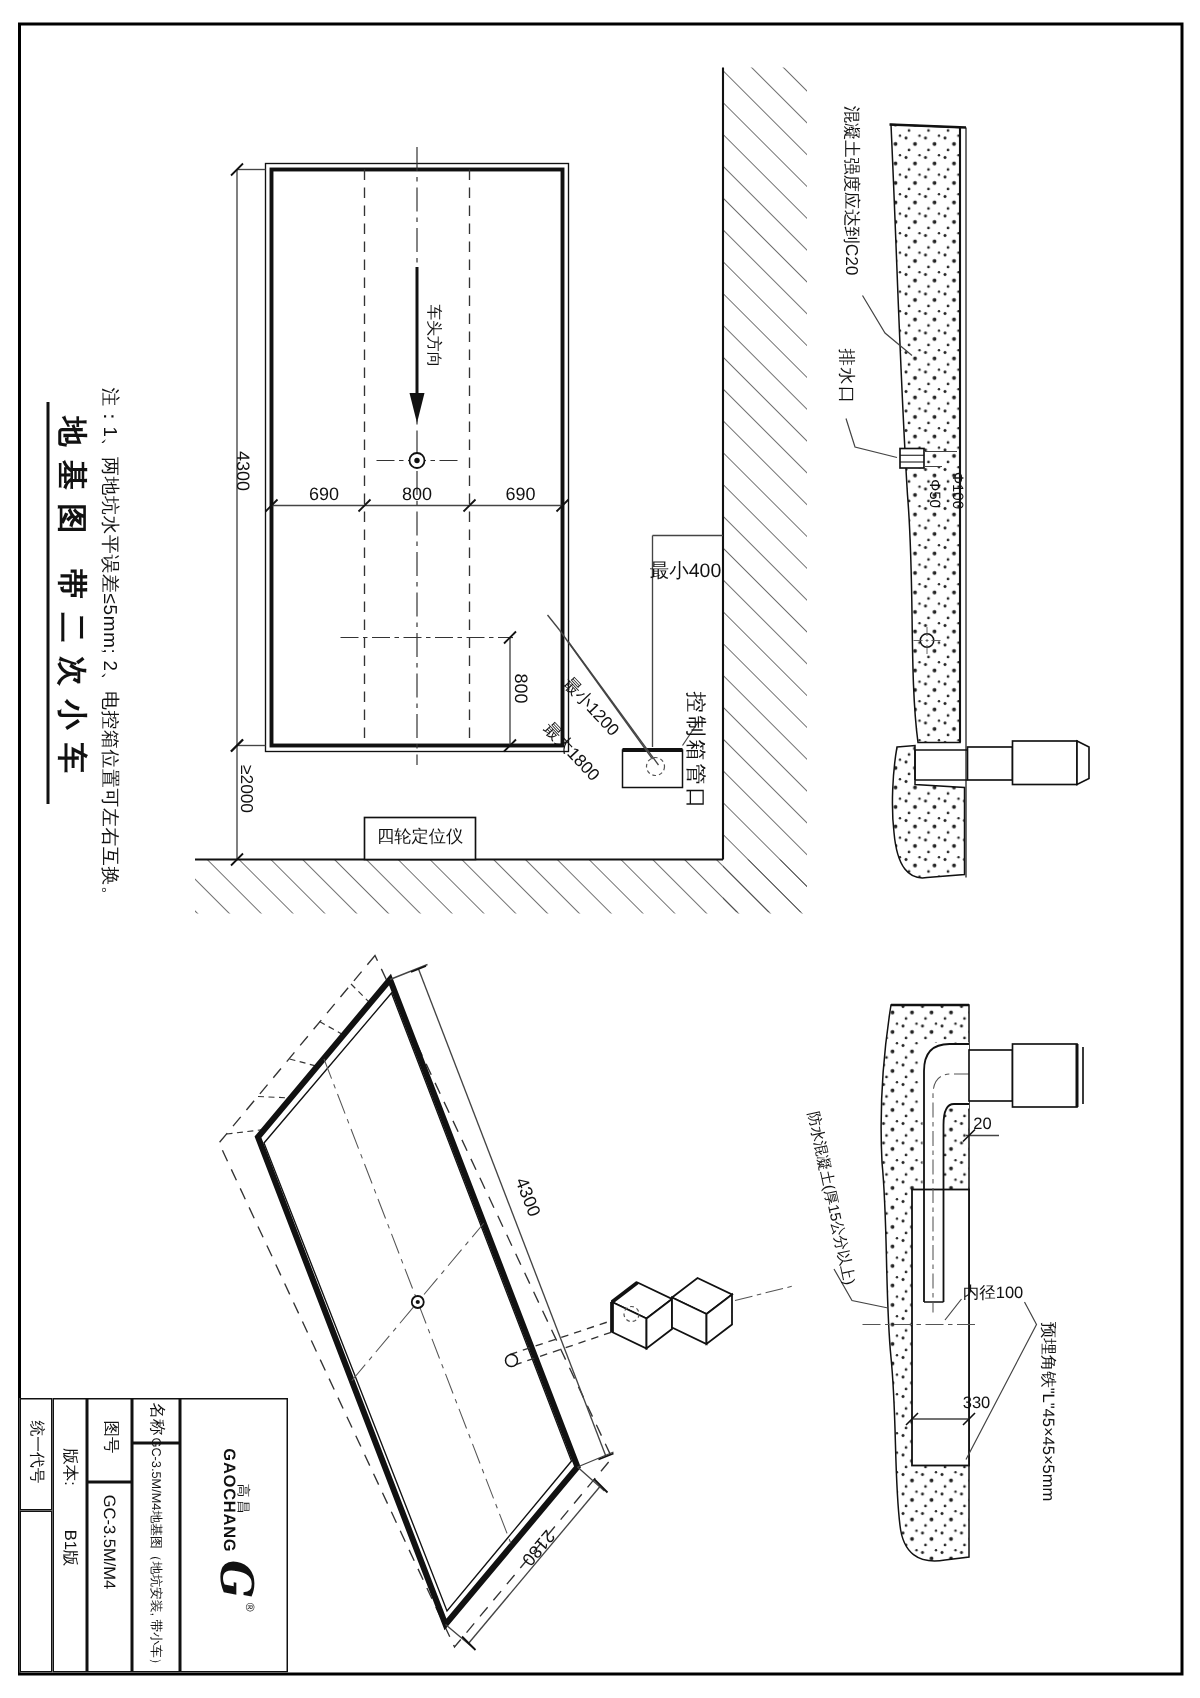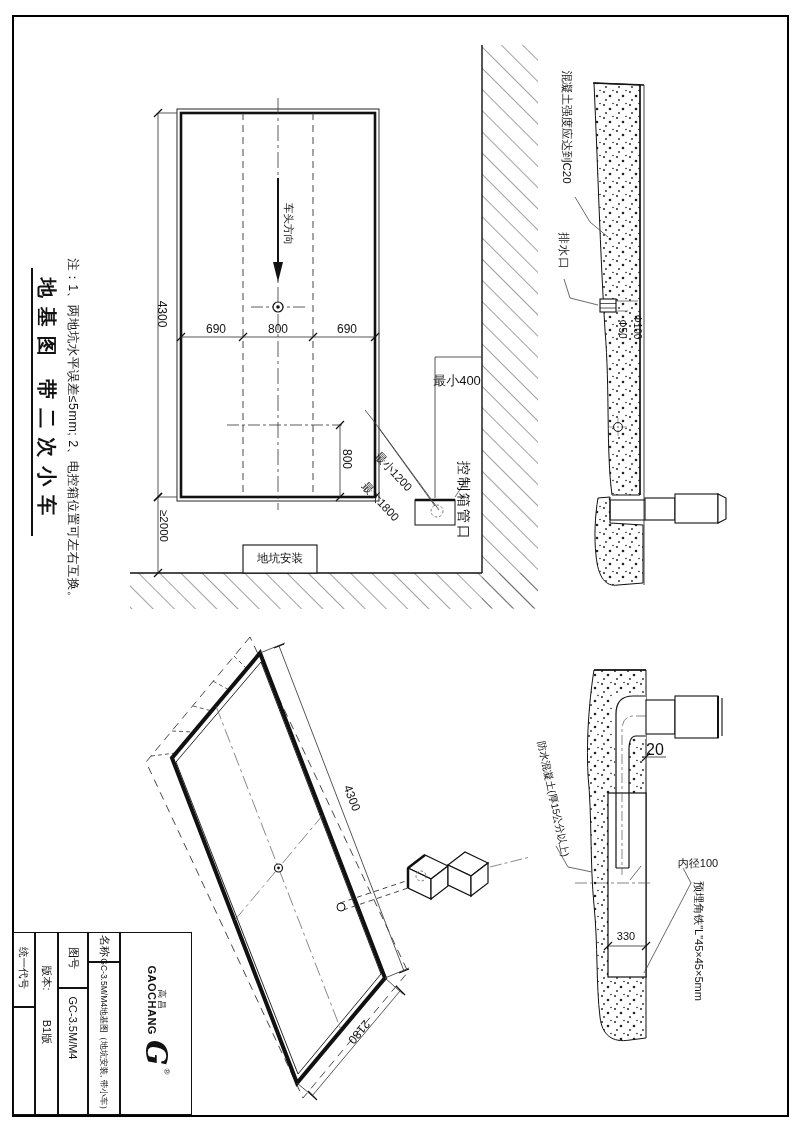--- a/index.html
+++ b/index.html
@@ -93,21 +93,21 @@
   <div class="lbl" style="left:162px;top:314px;font-size:12px;transform:translate(-50%,-50%) rotate(90deg)">4300</div>
   <div class="lbl" style="left:216px;top:329px;font-size:12px;transform:translate(-50%,-50%)">690</div>
   <div class="lbl" style="left:278px;top:329px;font-size:12px;transform:translate(-50%,-50%)">800</div>
   <div class="lbl" style="left:347px;top:329px;font-size:12px;transform:translate(-50%,-50%)">690</div>
   <div class="lbl" style="left:289px;top:224px;font-size:10.5px;transform:translate(-50%,-50%) rotate(90deg)">车头方向</div>
   <div class="lbl" style="left:347px;top:459px;font-size:12px;transform:translate(-50%,-50%) rotate(90deg)">800</div>
   <div class="lbl" style="left:393px;top:472px;font-size:11.5px;transform:translate(-50%,-50%) rotate(47deg)">最小1200</div>
   <div class="lbl" style="left:380px;top:502px;font-size:11.5px;transform:translate(-50%,-50%) rotate(47deg)">最大1800</div>
   <div class="lbl" style="left:464px;top:501px;font-size:14px;letter-spacing:2px;transform:translate(-50%,-50%) rotate(90deg)">控制箱管口</div>
   <div class="lbl" style="left:457px;top:380px;font-size:13px;transform:translate(-50%,-50%)">最小400</div>
-  <div class="lbl" style="left:280px;top:559px;font-size:11.5px;transform:translate(-50%,-50%)">地坑安装</div>
+  <div class="lbl" style="left:280px;top:559px;font-size:11.5px;transform:translate(-50%,-50%)">四轮定位仪</div>
   <div class="lbl" style="left:163px;top:526px;font-size:11.5px;transform:translate(-50%,-50%) rotate(90deg)">≥2000</div>
 
   <svg style="left:550px;top:50px" width="240" height="545" viewBox="0 0 240 545">
     <defs>
       <pattern id="stipple" width="13" height="13" patternUnits="userSpaceOnUse">
         <circle cx="2" cy="3" r="1" fill="#222"></circle>
         <circle cx="8" cy="7" r="1.3" fill="#222"></circle>
         <circle cx="4" cy="11" r="0.9" fill="#222"></circle>
         <circle cx="11" cy="1.5" r="0.8" fill="#222"></circle>
       </pattern>
@@ -171,23 +171,23 @@
     <line x1="60" y1="291" x2="98" y2="291" stroke="#444" stroke-width="0.9"></line>
     <line x1="56" y1="295" x2="64" y2="287" stroke="#111" stroke-width="1.1"></line>
     <line x1="94" y1="295" x2="102" y2="287" stroke="#111" stroke-width="1.1"></line>
 
     <line x1="93" y1="211" x2="82" y2="225" stroke="#444" stroke-width="0.8"></line>
     <polyline points="135,213 143,228 96,318" fill="none" stroke="#444" stroke-width="0.8"></polyline>
     <polyline points="8,191 20,212 44,217" fill="none" stroke="#444" stroke-width="0.8"></polyline>
   </svg>
 
   <div class="lbl" style="left:553px;top:799px;font-size:10px;transform:translate(-50%,-50%) rotate(78deg)">防水混凝土(厚15公分以上)</div>
-  <div class="lbl" style="left:655px;top:750px;font-size:16px;transform:translate(-50%,-50%)">20</div>
-  <div class="lbl" style="left:698px;top:863px;font-size:11px;transform:translate(-50%,-50%)">内径100</div>
-  <div class="lbl" style="left:626px;top:936px;font-size:11px;transform:translate(-50%,-50%)">330</div>
+  <div class="lbl" style="left:655px;top:750px;font-size:11px;transform:translate(-50%,-50%)">20</div>
+  <div class="lbl" style="left:662px;top:863px;font-size:11px;transform:translate(-50%,-50%)">内径100</div>
+  <div class="lbl" style="left:651px;top:936px;font-size:11px;transform:translate(-50%,-50%)">330</div>
   <div class="lbl" style="left:698px;top:941px;font-size:11px;transform:translate(-50%,-50%) rotate(90deg)">预埋角铁"L"45×45×5mm</div>
 
   <svg style="left:135px;top:620px" width="430" height="480" viewBox="0 0 430 480">
 
     <polygon points="115,17 11,142 168,478 273,352" fill="none" stroke="#333" stroke-width="0.9" stroke-dasharray="8 6"></polygon>
 
     <line x1="99" y1="36" x2="112" y2="49" stroke="#333" stroke-width="0.8" stroke-dasharray="4 3"></line>
     <line x1="78" y1="61" x2="94" y2="70" stroke="#333" stroke-width="0.8" stroke-dasharray="4 3"></line>
     <line x1="58" y1="86" x2="77" y2="91" stroke="#333" stroke-width="0.8" stroke-dasharray="4 3"></line>
     <line x1="37" y1="111" x2="59" y2="112" stroke="#333" stroke-width="0.8" stroke-dasharray="4 3"></line>

